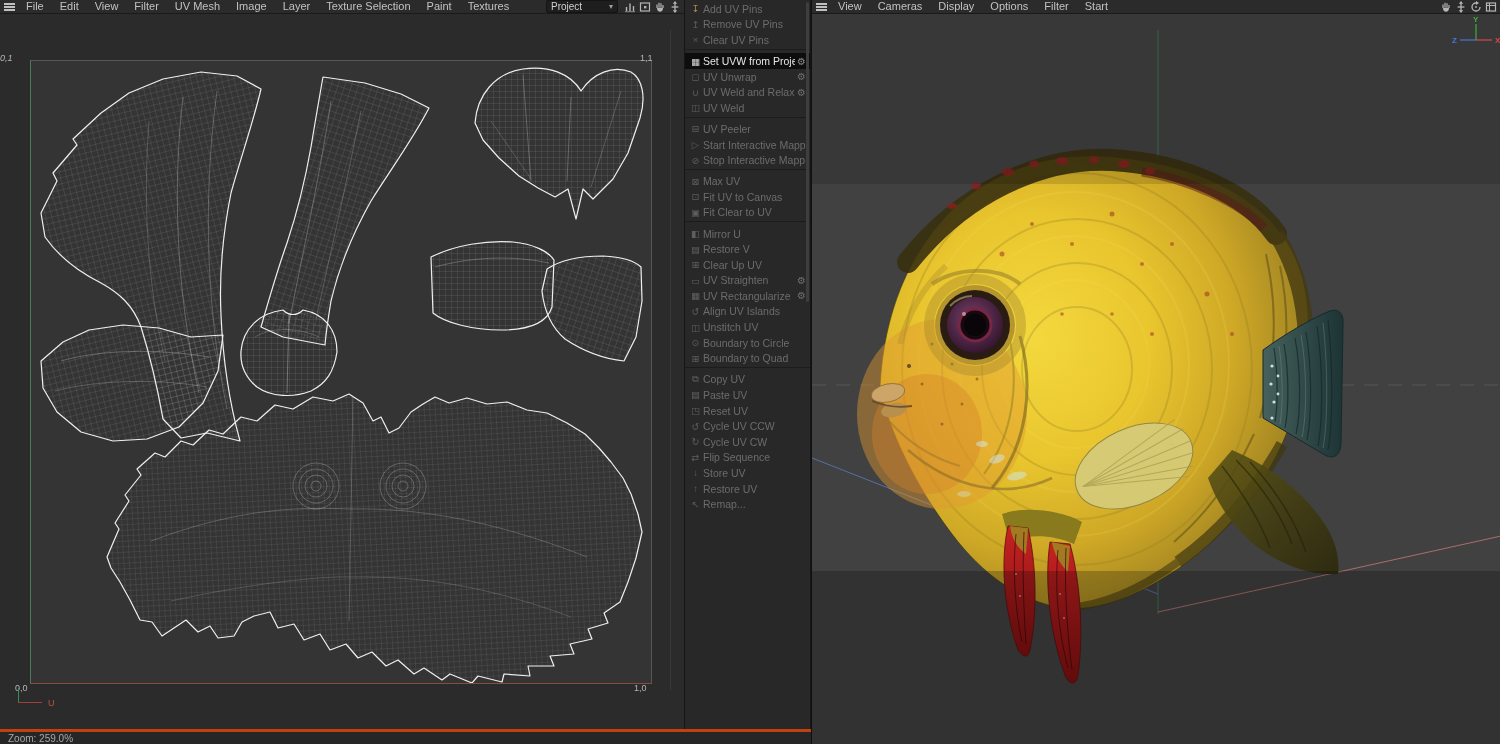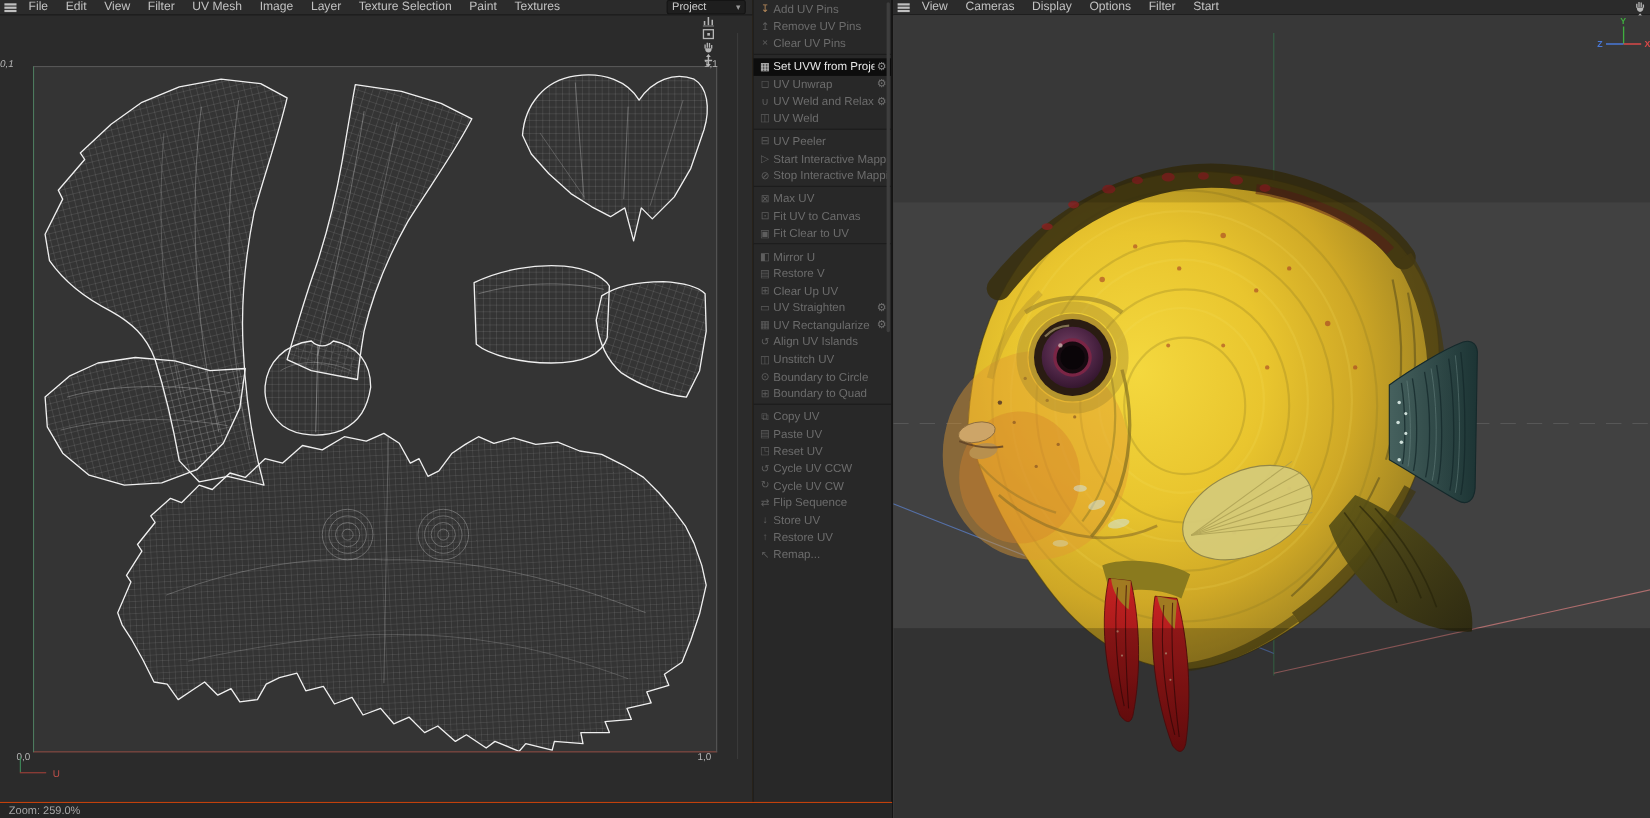--- a/index.html
+++ b/index.html
@@ -6,21 +6,21 @@
     font-family:"Liberation Sans","DejaVu Sans",sans-serif;-webkit-font-smoothing:antialiased;}
   .app{position:relative;width:1500px;height:744px;background:#a16207;}
 
   
   .menubar{height:13px;background:#2b2b2b;display:flex;align-items:center;font-size:11px;
     color:#c2c2c2;border-bottom:1px solid #1a1a1a;position:relative;white-space:nowrap;}
   .menu-items{display:flex;align-items:center;height:13px;}
   .menu-items span{padding:0 8px;line-height:13px;cursor:default;}
   .burger-btn{width:18px;display:inline-flex;justify-content:center;align-items:center;height:13px;}
   .burger{display:block;width:11px;height:2px;background:#c0c0c0;box-shadow:0 3px 0 #c0c0c0,0 -3px 0 #c0c0c0;}
-  .menubar-right{position:absolute;right:2px;top:0;height:13px;display:flex;align-items:center;flex-direction:column;}
+  .menubar-right{position:absolute;right:2px;top:0;height:13px;display:flex;align-items:center;}
   .project-select{width:62px;height:11px;background:#1e1e1e;border:1px solid #141414;border-radius:2px;
     font-size:10px;color:#cfcfcf;display:flex;align-items:center;justify-content:space-between;
     padding:0 4px;margin-right:4px;}
   .caret{font-size:8px;color:#9a9a9a;}
   .tool-icon{width:15px;height:13px;display:inline-flex;align-items:center;justify-content:center;}
   .tool-icon svg{display:block;}
 
   
   .left-panel{position:absolute;left:0;top:0;width:684px;height:744px;background:#2b2b2b;}
   .tab-bar{position:absolute;left:0;top:14px;width:100%;height:13px;background:#1f1f1f;
@@ -35,21 +35,21 @@
   .corner.bl{left:15px;top:683px;}
   .corner.br{left:634px;top:683px;}
   .uv-gizmo{position:absolute;left:18px;top:688px;width:50px;height:22px;}
   .uv-gizmo .vaxis{position:absolute;left:0;top:0;width:1px;height:14px;background:#3f8a5a;}
   .uv-gizmo .uaxis{position:absolute;left:0;top:14px;width:24px;height:1px;background:#a04038;}
   .uv-gizmo .ulabel{position:absolute;left:30px;top:10px;font-size:9px;color:#c0504a;}
   .uv-side-track{position:absolute;left:670px;top:30px;width:1px;height:660px;background:#3a3a3a;}
 
   
   .status-bar{position:absolute;left:0;bottom:0;width:811px;height:15px;background:#262626;
-    border-top:1px solid #c2410c;font-size:10px;color:#a8a8a8;display:flex;align-items:center;
+    border-top:3px solid #c2410c;font-size:10px;color:#a8a8a8;display:flex;align-items:center;
     padding-left:8px;box-sizing:border-box;}
 
   
   .cmd-panel{position:absolute;left:684px;top:0;width:127px;height:744px;background:#282828;
     border-left:1px solid #161616;border-right:1px solid #161616;box-sizing:border-box;}
   .cmd-list{padding-top:1px;}
   .cmd-row{display:flex;align-items:center;height:15.6px;padding:0 2px 0 3px;font-size:10.5px;
     color:#d2d2d2;cursor:default;}
   .cmd-row.dis{color:#6c6c6c;}
   .cmd-row.hl{background:#0d0d0d;color:#e6e6e6;}

